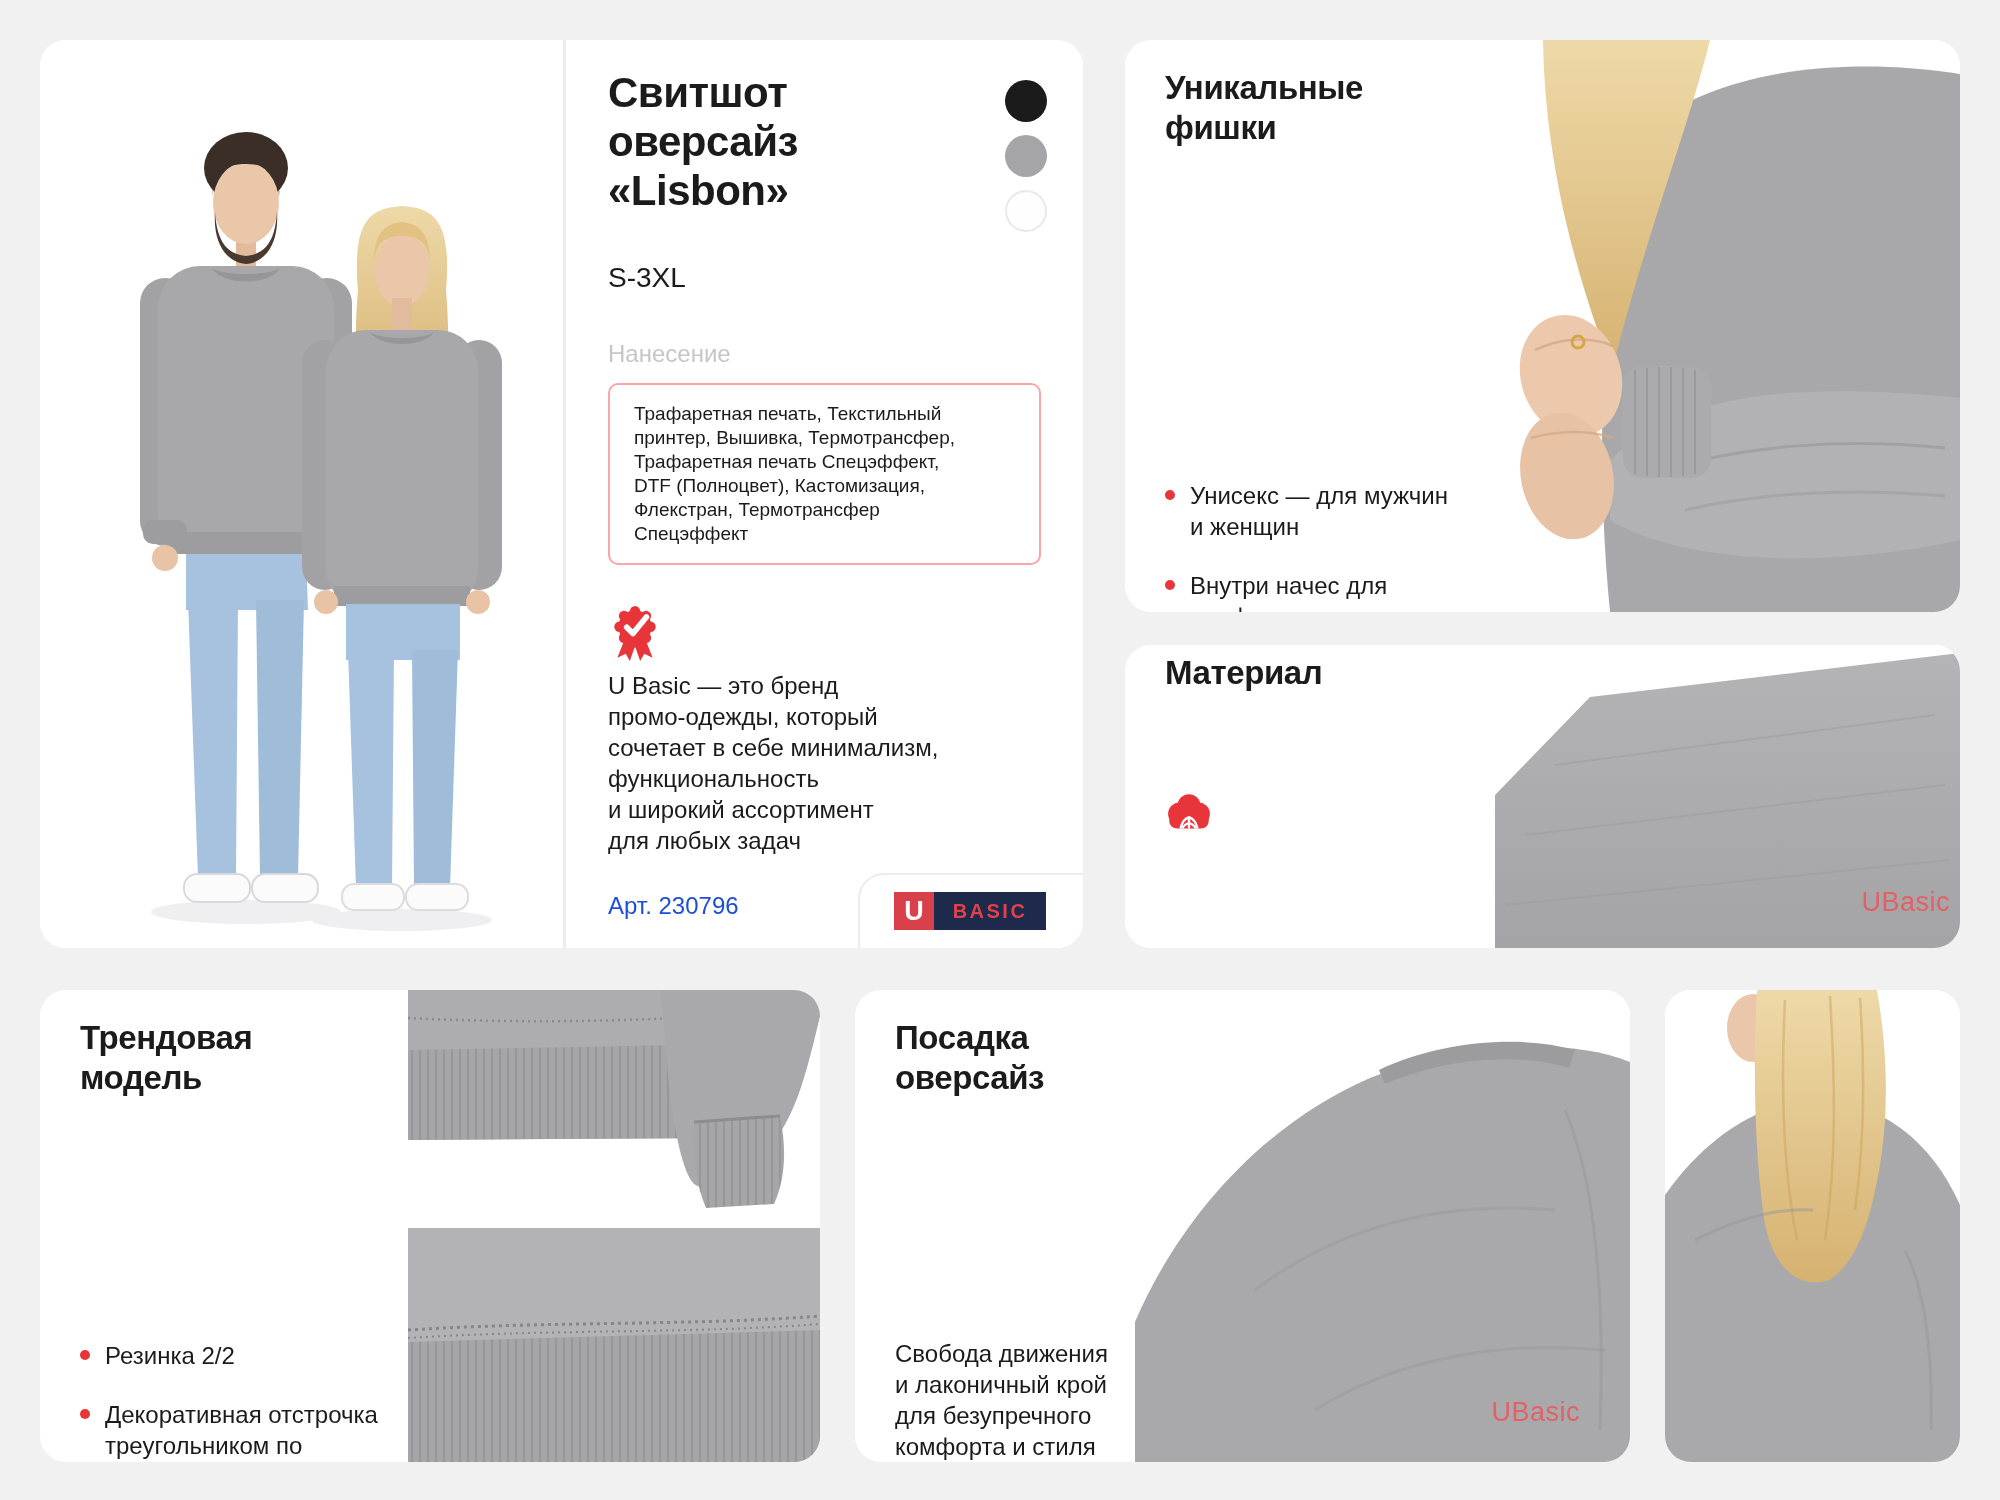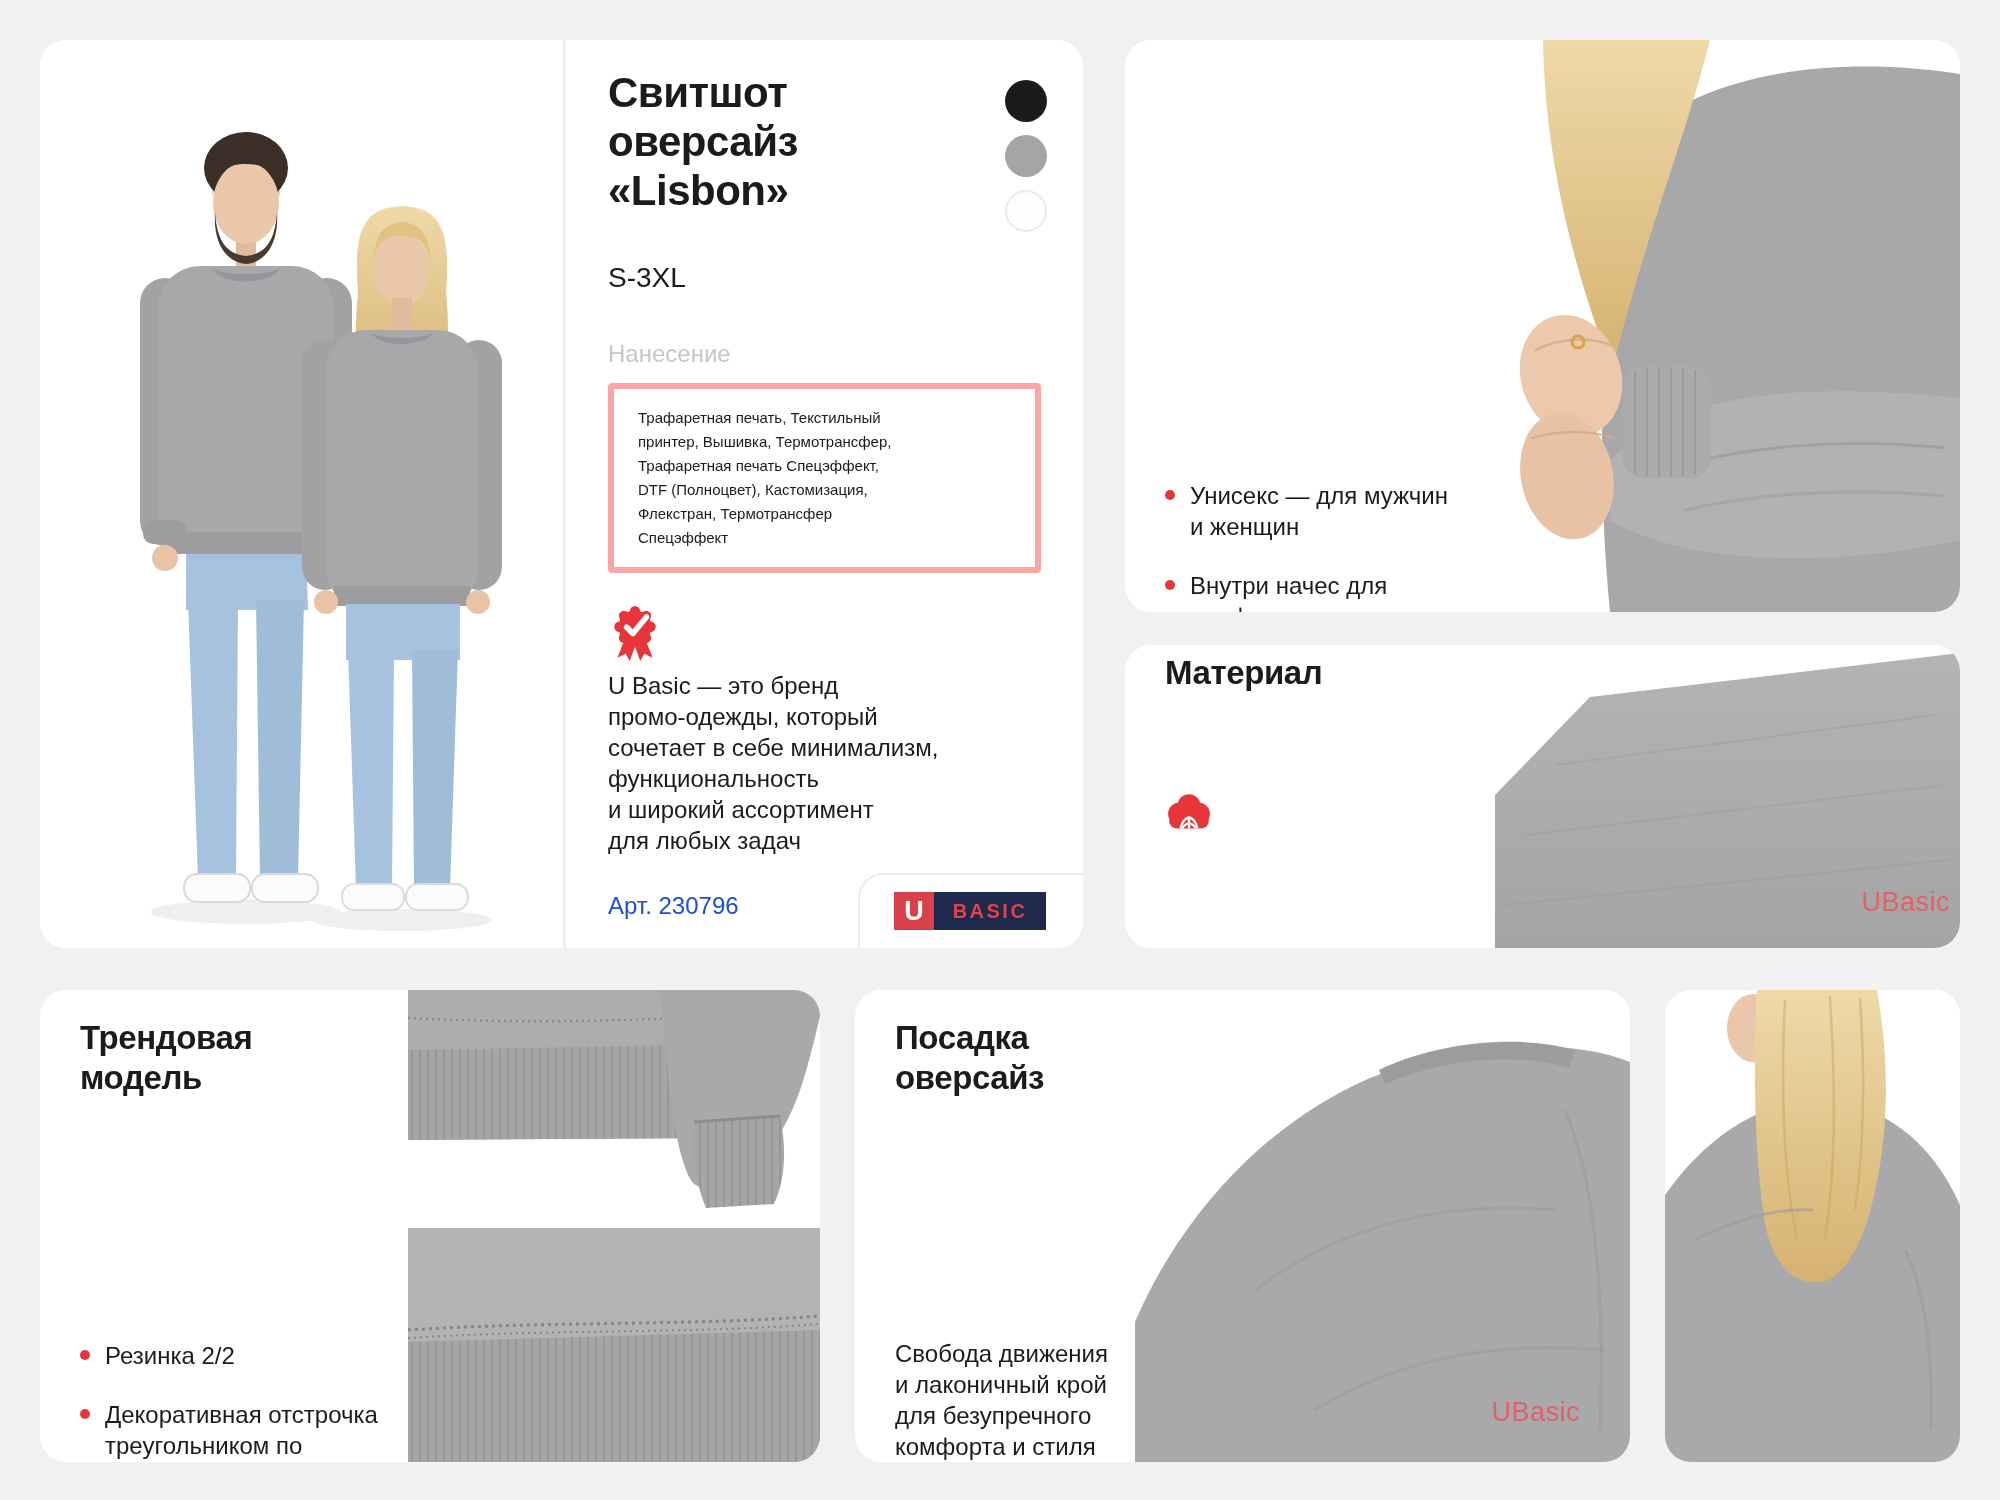--- a/index.html
+++ b/index.html
@@ -5,21 +5,21 @@
   html,body{margin:0;padding:0;}
   body{width:2000px;height:1500px;background:#f1f1f2;font-family:"Liberation Sans",sans-serif;color:#1b1b1b;}
   .stage{position:relative;width:2000px;height:1500px;overflow:hidden;}
   .card{position:absolute;background:#ffffff;border-radius:26px;overflow:hidden;}
   .abs{position:absolute;}
   .h1{font-size:42px;line-height:49px;font-weight:900;letter-spacing:-0.5px;}
   .h2{font-size:33px;line-height:40px;font-weight:900;letter-spacing:-0.4px;}
   .preline{white-space:pre-line;}
   .muted{color:#c6c6c8;}
   .body24{font-size:24px;line-height:31px;}
-  .print-box{border:6px solid #fca5a5;border-radius:4px;padding:17px 24px;width:433px;box-sizing:border-box;font-size:15px;line-height:24px;}
+  .print-box{border:2px solid #fca5a5;border-radius:10px;padding:17px 24px;width:433px;box-sizing:border-box;font-size:19px;line-height:24px;}
   .divider{position:absolute;left:523px;top:0;width:3px;height:908px;background:#ededef;}
   .swatch{width:42px;height:42px;border-radius:50%;}
   .swatch-col{display:flex;flex-direction:column;gap:13px;}
   .bullet{position:relative;padding-left:25px;margin-bottom:24px;margin-top:28px;}
   .bullet .dot{position:absolute;left:0;top:10px;width:10px;height:10px;border-radius:50%;background:#e8353a;}
   .tab{position:absolute;left:818px;top:833px;width:225px;height:75px;background:#fff;
        border-top:2px solid #ececee;border-left:2px solid #ececee;border-top-left-radius:26px;}
   .logo{position:absolute;left:34px;top:17px;display:flex;}
   .logo-u{width:40px;height:38px;background:#d8404a;color:#fff;font-weight:700;font-size:27px;
           display:flex;align-items:center;justify-content:center;}
@@ -178,20 +178,22 @@
           </g>
         </g>
         <g>
           <ellipse cx="56" cy="336" rx="50" ry="62" fill="#ecc9ac" transform="rotate(-18 56 336)"></ellipse>
           <ellipse cx="52" cy="436" rx="46" ry="64" fill="#e7c2a4" transform="rotate(-12 52 436)"></ellipse>
           <path d="M20 310 C45 298 75 296 98 306 M16 398 C45 390 75 390 98 398" stroke="#d6a988" stroke-width="2.5" fill="none" opacity=".8"></path>
           <circle cx="63" cy="302" r="6" fill="none" stroke="#d7a545" stroke-width="3"></circle>
         </g>
       </svg>
     </div>
+    <div class="abs h2 preline" style="left:40px;top:28px;">Уникальные
+фишки</div>
     <div class="abs" style="left:40px;top:412px;width:330px;">
       <div class="bullet">
         <span class="dot"></span>
         <span class="body24 preline">Унисекс — для мужчин
 и женщин</span>
       </div>
       <div class="bullet">
         <span class="dot"></span>
         <span class="body24 preline">Внутри начес для
 комфорта и тепла</span>

